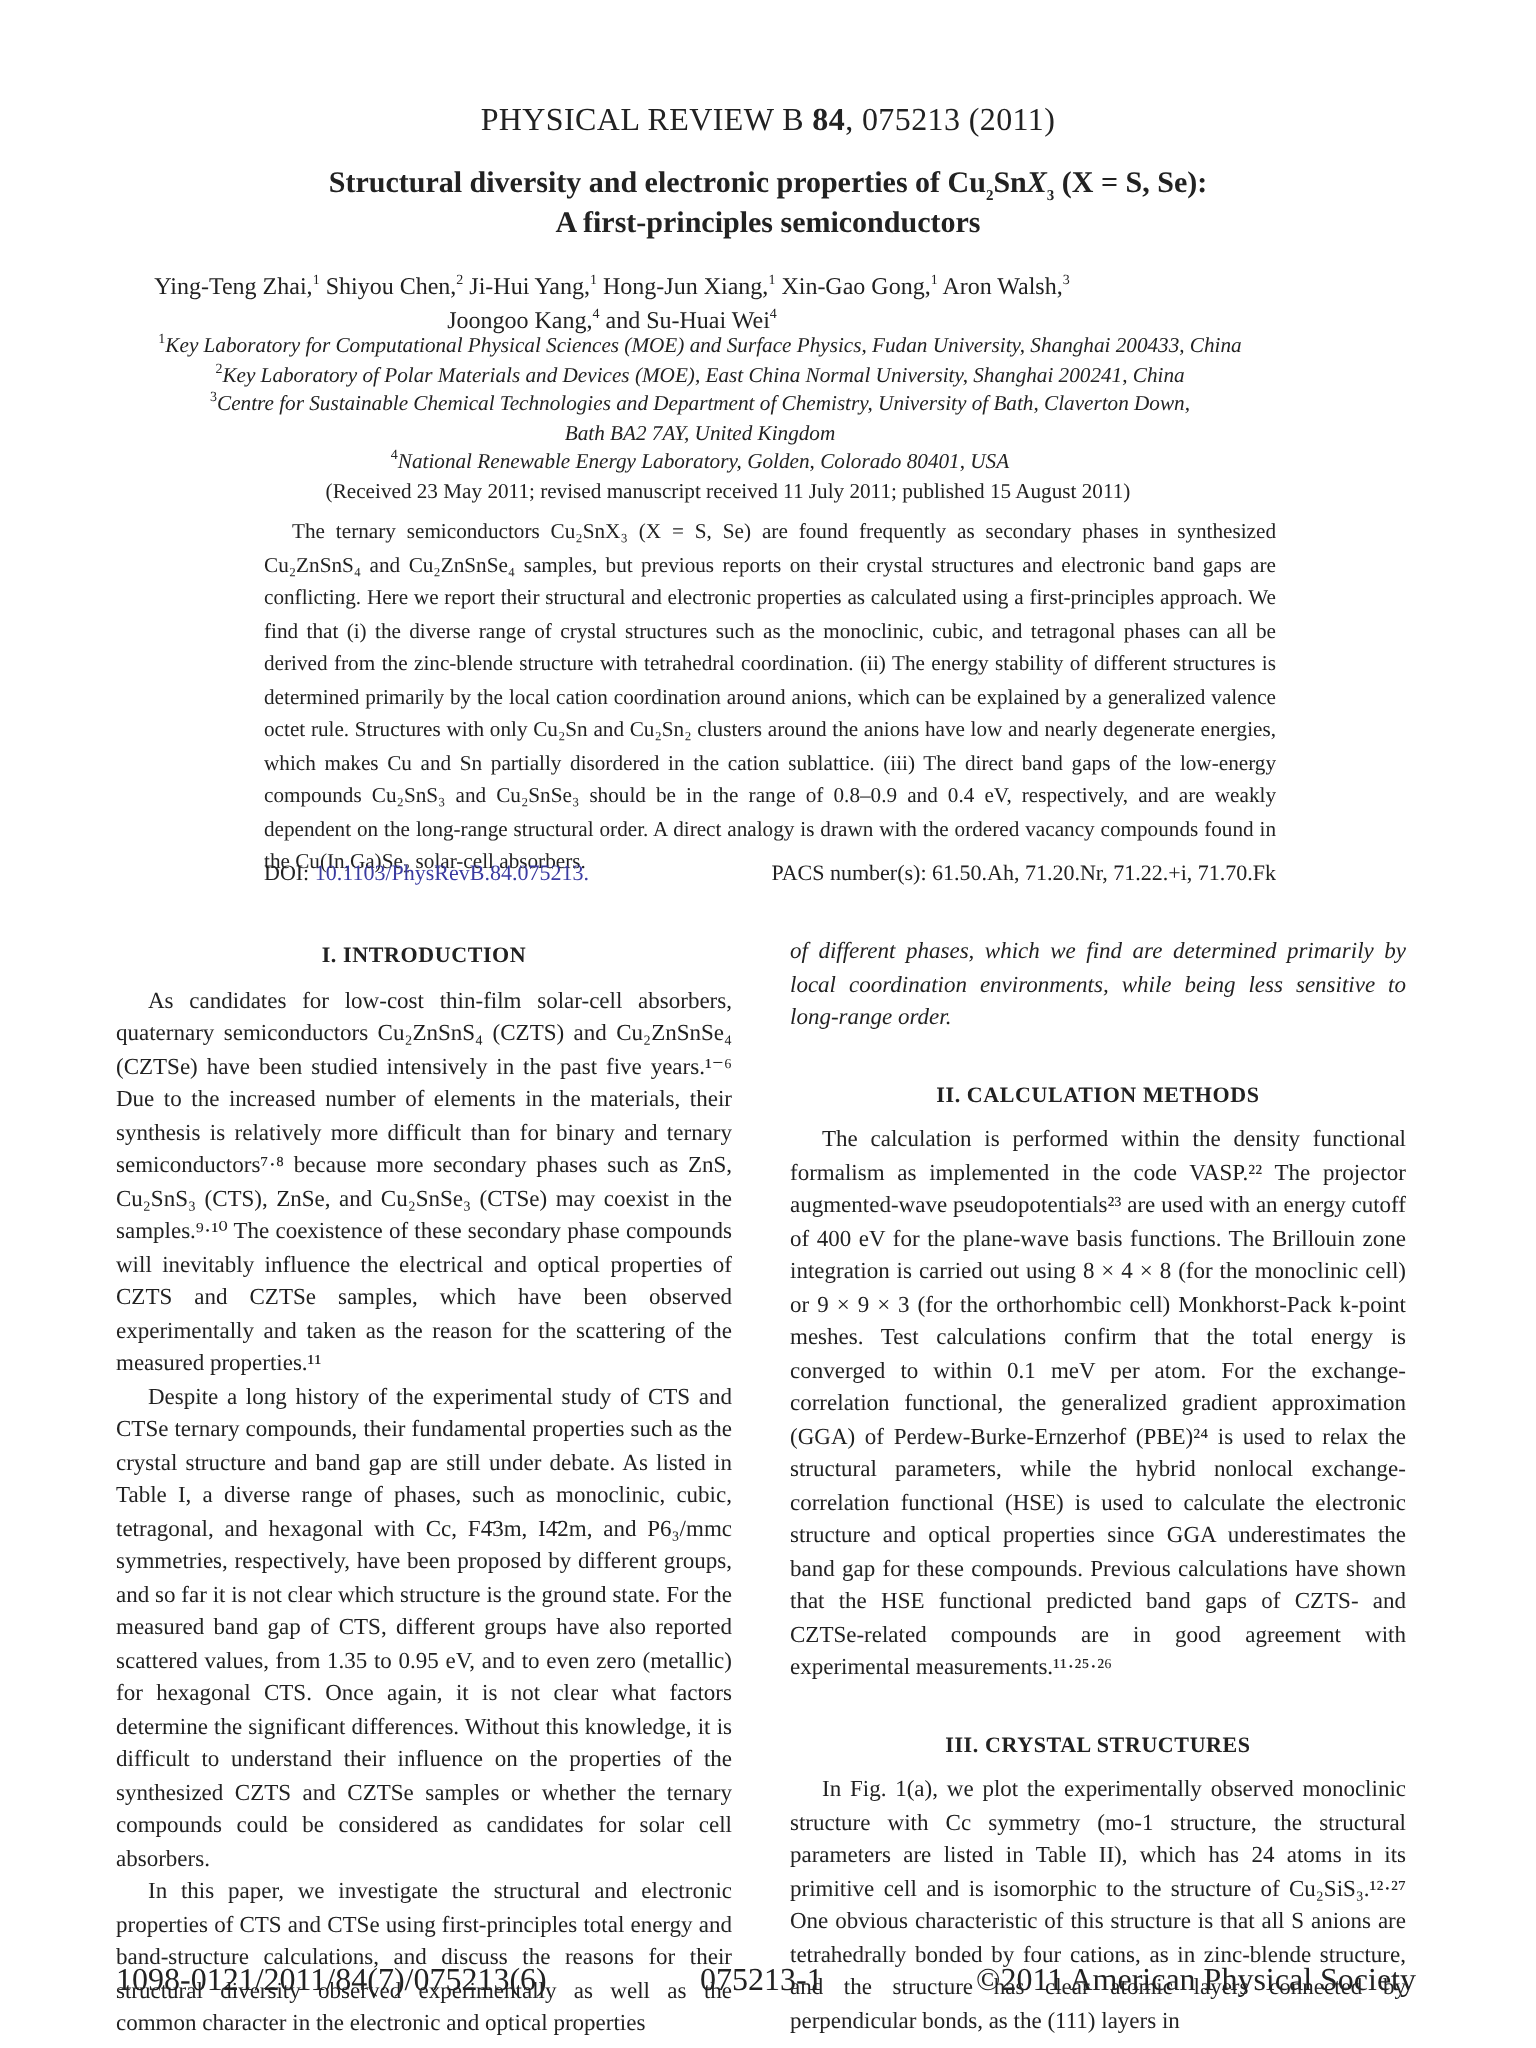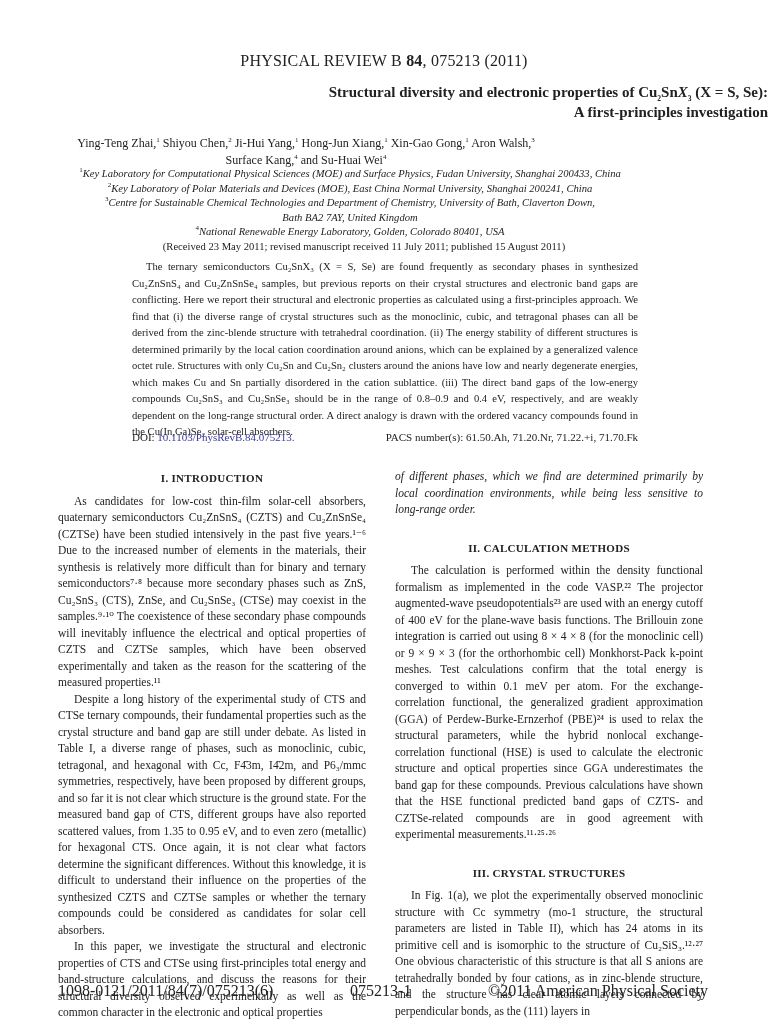--- a/index.html
+++ b/index.html
@@ -1,19 +1,19 @@
 <!DOCTYPE html>
 <html><head>
 <meta charset="utf-8">
 <style>
   html, body { margin: 0; padding: 0; background: #ffffff; }
   body { width: 768px; height: 1024px; position: relative; overflow: hidden;
          font-family: "Liberation Serif", "DejaVu Serif", serif; color: #222; }
   .journal { position: absolute; top: 52px; left: 0; width: 768px; text-align: center; font-size: 16px; letter-spacing: 0.2px; }
-  .title { position: absolute; top: 82px; left: 0; width: 768px; text-align: right; font-weight: bold; font-size: 15px; line-height: 20px; }
+  .title { position: absolute; top: 82px; left: 0; width: 768px; text-align: center; font-weight: bold; font-size: 15px; line-height: 20px; }
   .authors { position: absolute; top: 135px; left: 0; width: 612px; text-align: center; font-size: 12px; line-height: 17px; }
   .affils { position: absolute; top: 167px; left: 0; width: 700px; text-align: center; font-size: 10.6px; line-height: 14.6px; font-style: italic; }
   .received { font-style: normal; margin-left: 28px; }
   sup { font-size: 7px; line-height: 0; vertical-align: super; font-style: normal; }
   sub { font-size: 7.5px; line-height: 0; vertical-align: sub; }
   .abstract { position: absolute; top: 259px; left: 132px; width: 506px; font-size: 10.6px; line-height: 16.5px; text-align: justify; text-indent: 14px; }
   .meta-line { position: absolute; top: 431px; left: 132px; width: 506px; font-size: 11px; display: flex; justify-content: space-between; }
   .doi-link { color: #3a3aa0; }
   .col { position: absolute; top: 468px; width: 308px; font-size: 11.5px; line-height: 16.5px; text-align: justify; }
   .col.left { left: 58px; }
@@ -28,34 +28,34 @@
 <body>
 
 <div class="journal">
   <span>PHYSICAL REVIEW B</span>
   <b>84</b>,
   <span>075213 (2011)</span>
 </div>
 
 <div class="title">
   <div><span>Structural diversity and electronic properties of Cu</span><sub>2</sub><span>Sn</span><i>X</i><sub>3</sub><span> (X = S, Se):</span></div>
-  <div>A first-principles investigation</div>
+  <div>A first-principles semiconductors</div>
 </div>
 
 <div class="authors">
   <div>
     <span><span>Ying-Teng Zhai,</span><sup>1</sup></span>
     <span><span>Shiyou Chen,</span><sup>2</sup></span>
     <span><span>Ji-Hui Yang,</span><sup>1</sup></span>
     <span><span>Hong-Jun Xiang,</span><sup>1</sup></span>
     <span><span>Xin-Gao Gong,</span><sup>1</sup></span>
     <span><span>Aron Walsh,</span><sup>3</sup></span>
   </div>
   <div>
-    <span><span>Surface Kang,</span><sup>4</sup></span>
+    <span><span>Joongoo Kang,</span><sup>4</sup></span>
     <span><span>and Su-Huai Wei</span><sup>4</sup></span>
   </div>
 </div>
 
 <div class="affils">
   <div><sup>1</sup><span>Key Laboratory for Computational Physical Sciences (MOE) and Surface Physics, Fudan University, Shanghai 200433, China</span></div>
   <div><sup>2</sup><span>Key Laboratory of Polar Materials and Devices (MOE), East China Normal University, Shanghai 200241, China</span></div>
   <div><sup>3</sup><span>Centre for Sustainable Chemical Technologies and Department of Chemistry, University of Bath, Claverton Down,</span></div>
   <div><span>Bath BA2 7AY, United Kingdom</span></div>
   <div><sup>4</sup><span>National Renewable Energy Laboratory, Golden, Colorado 80401, USA</span></div>

